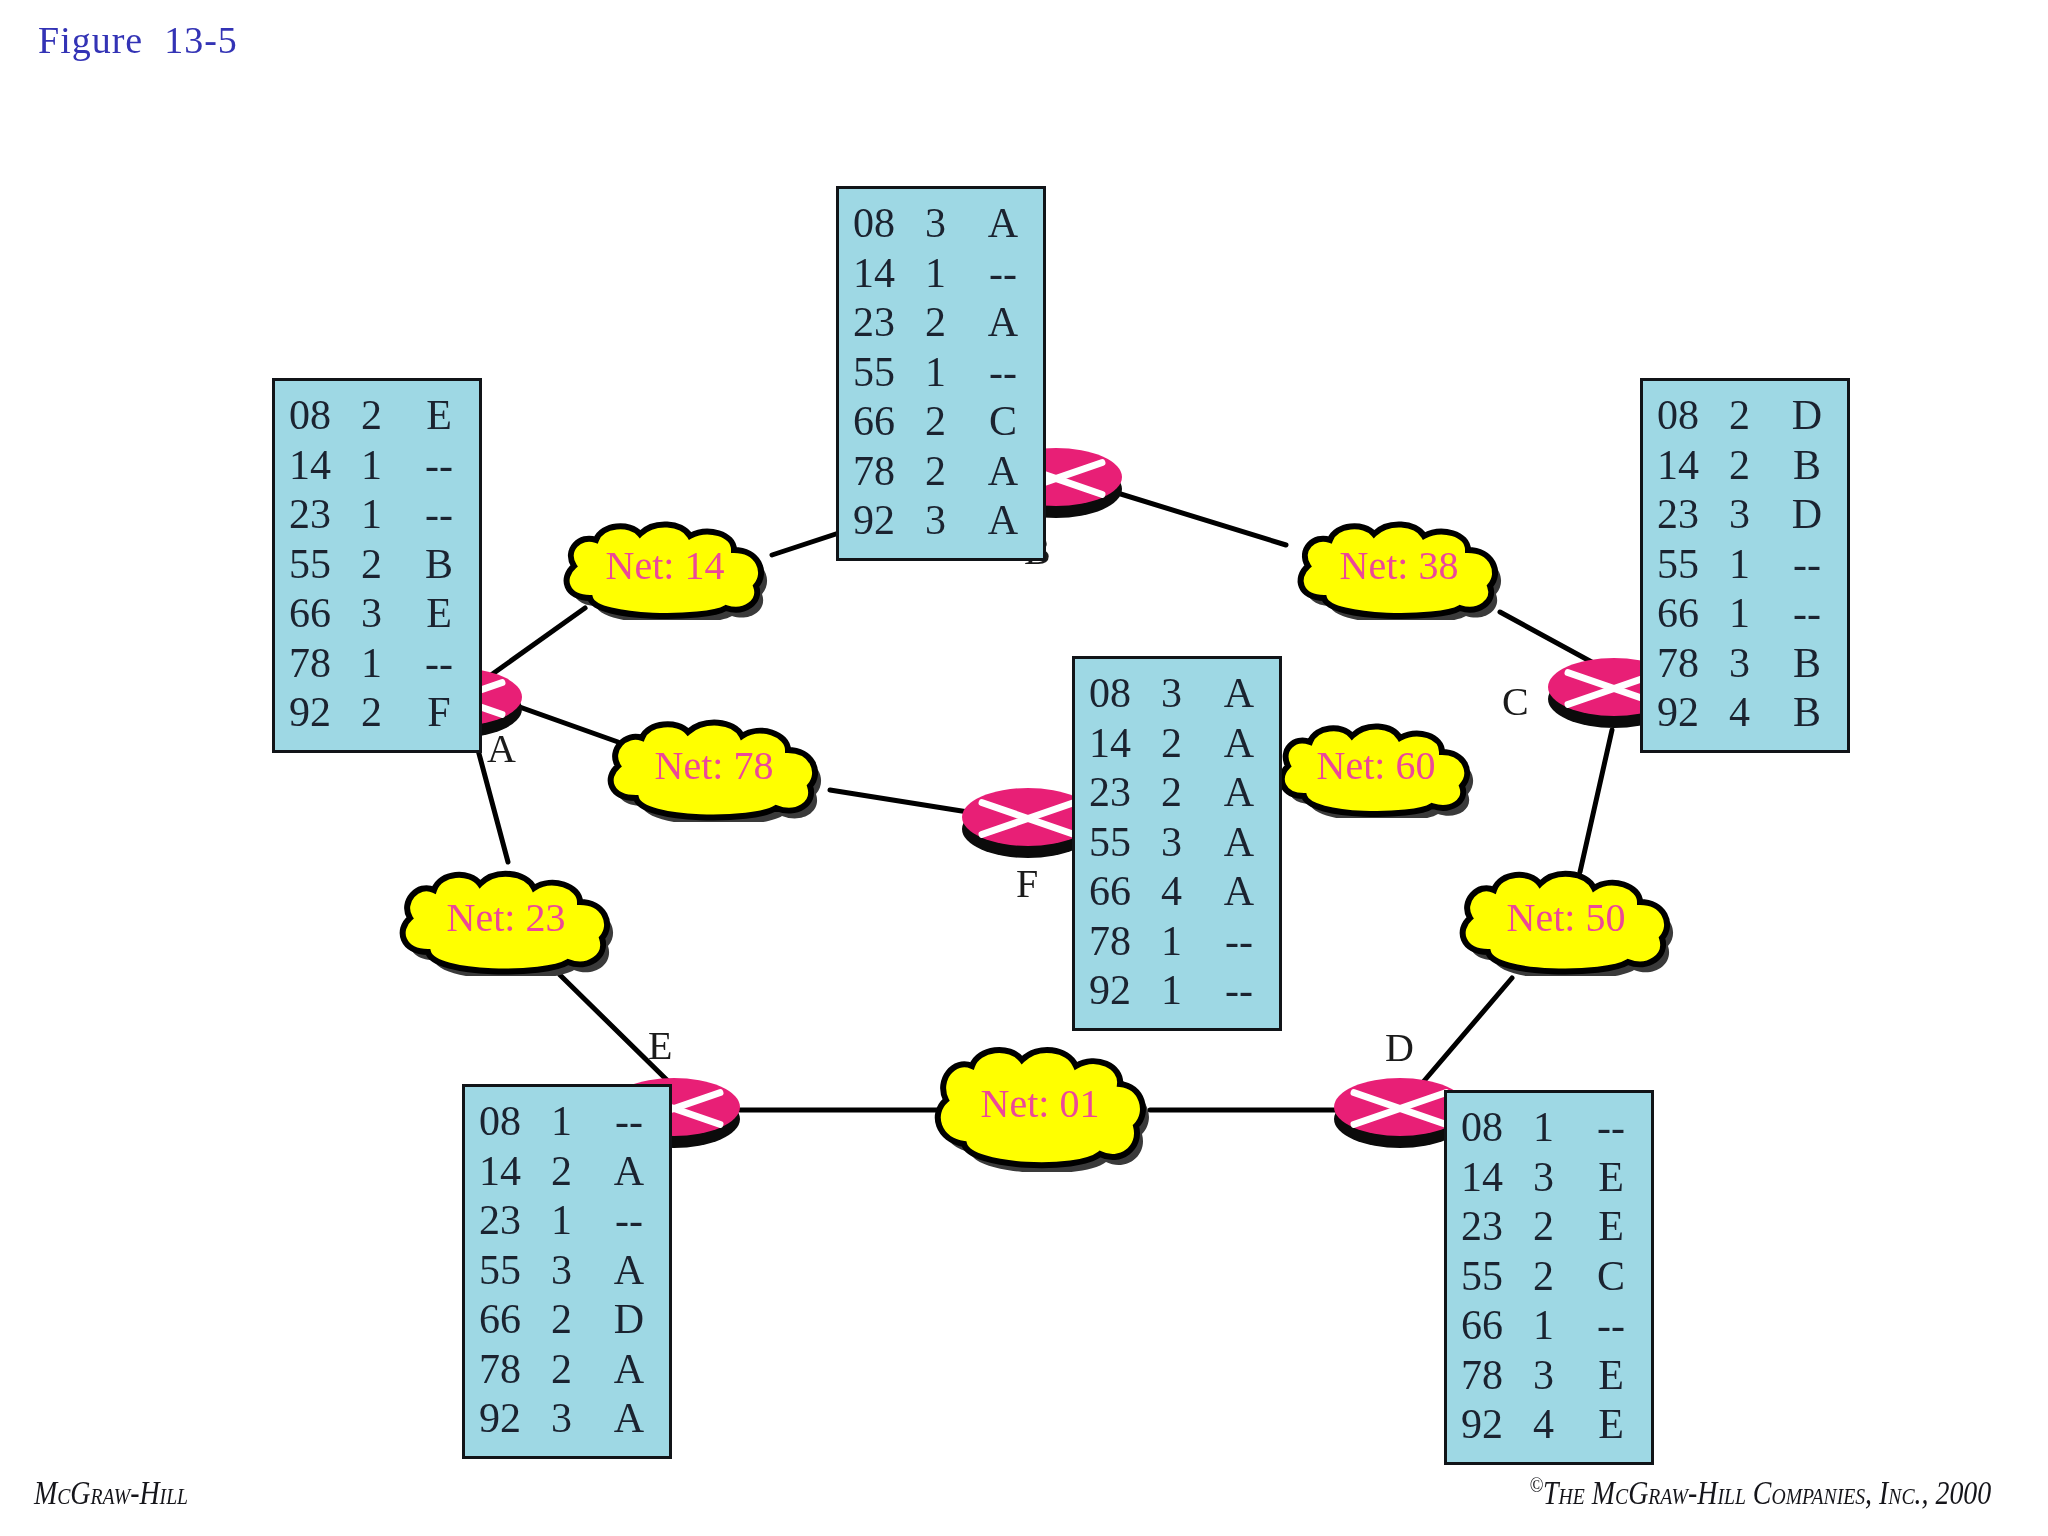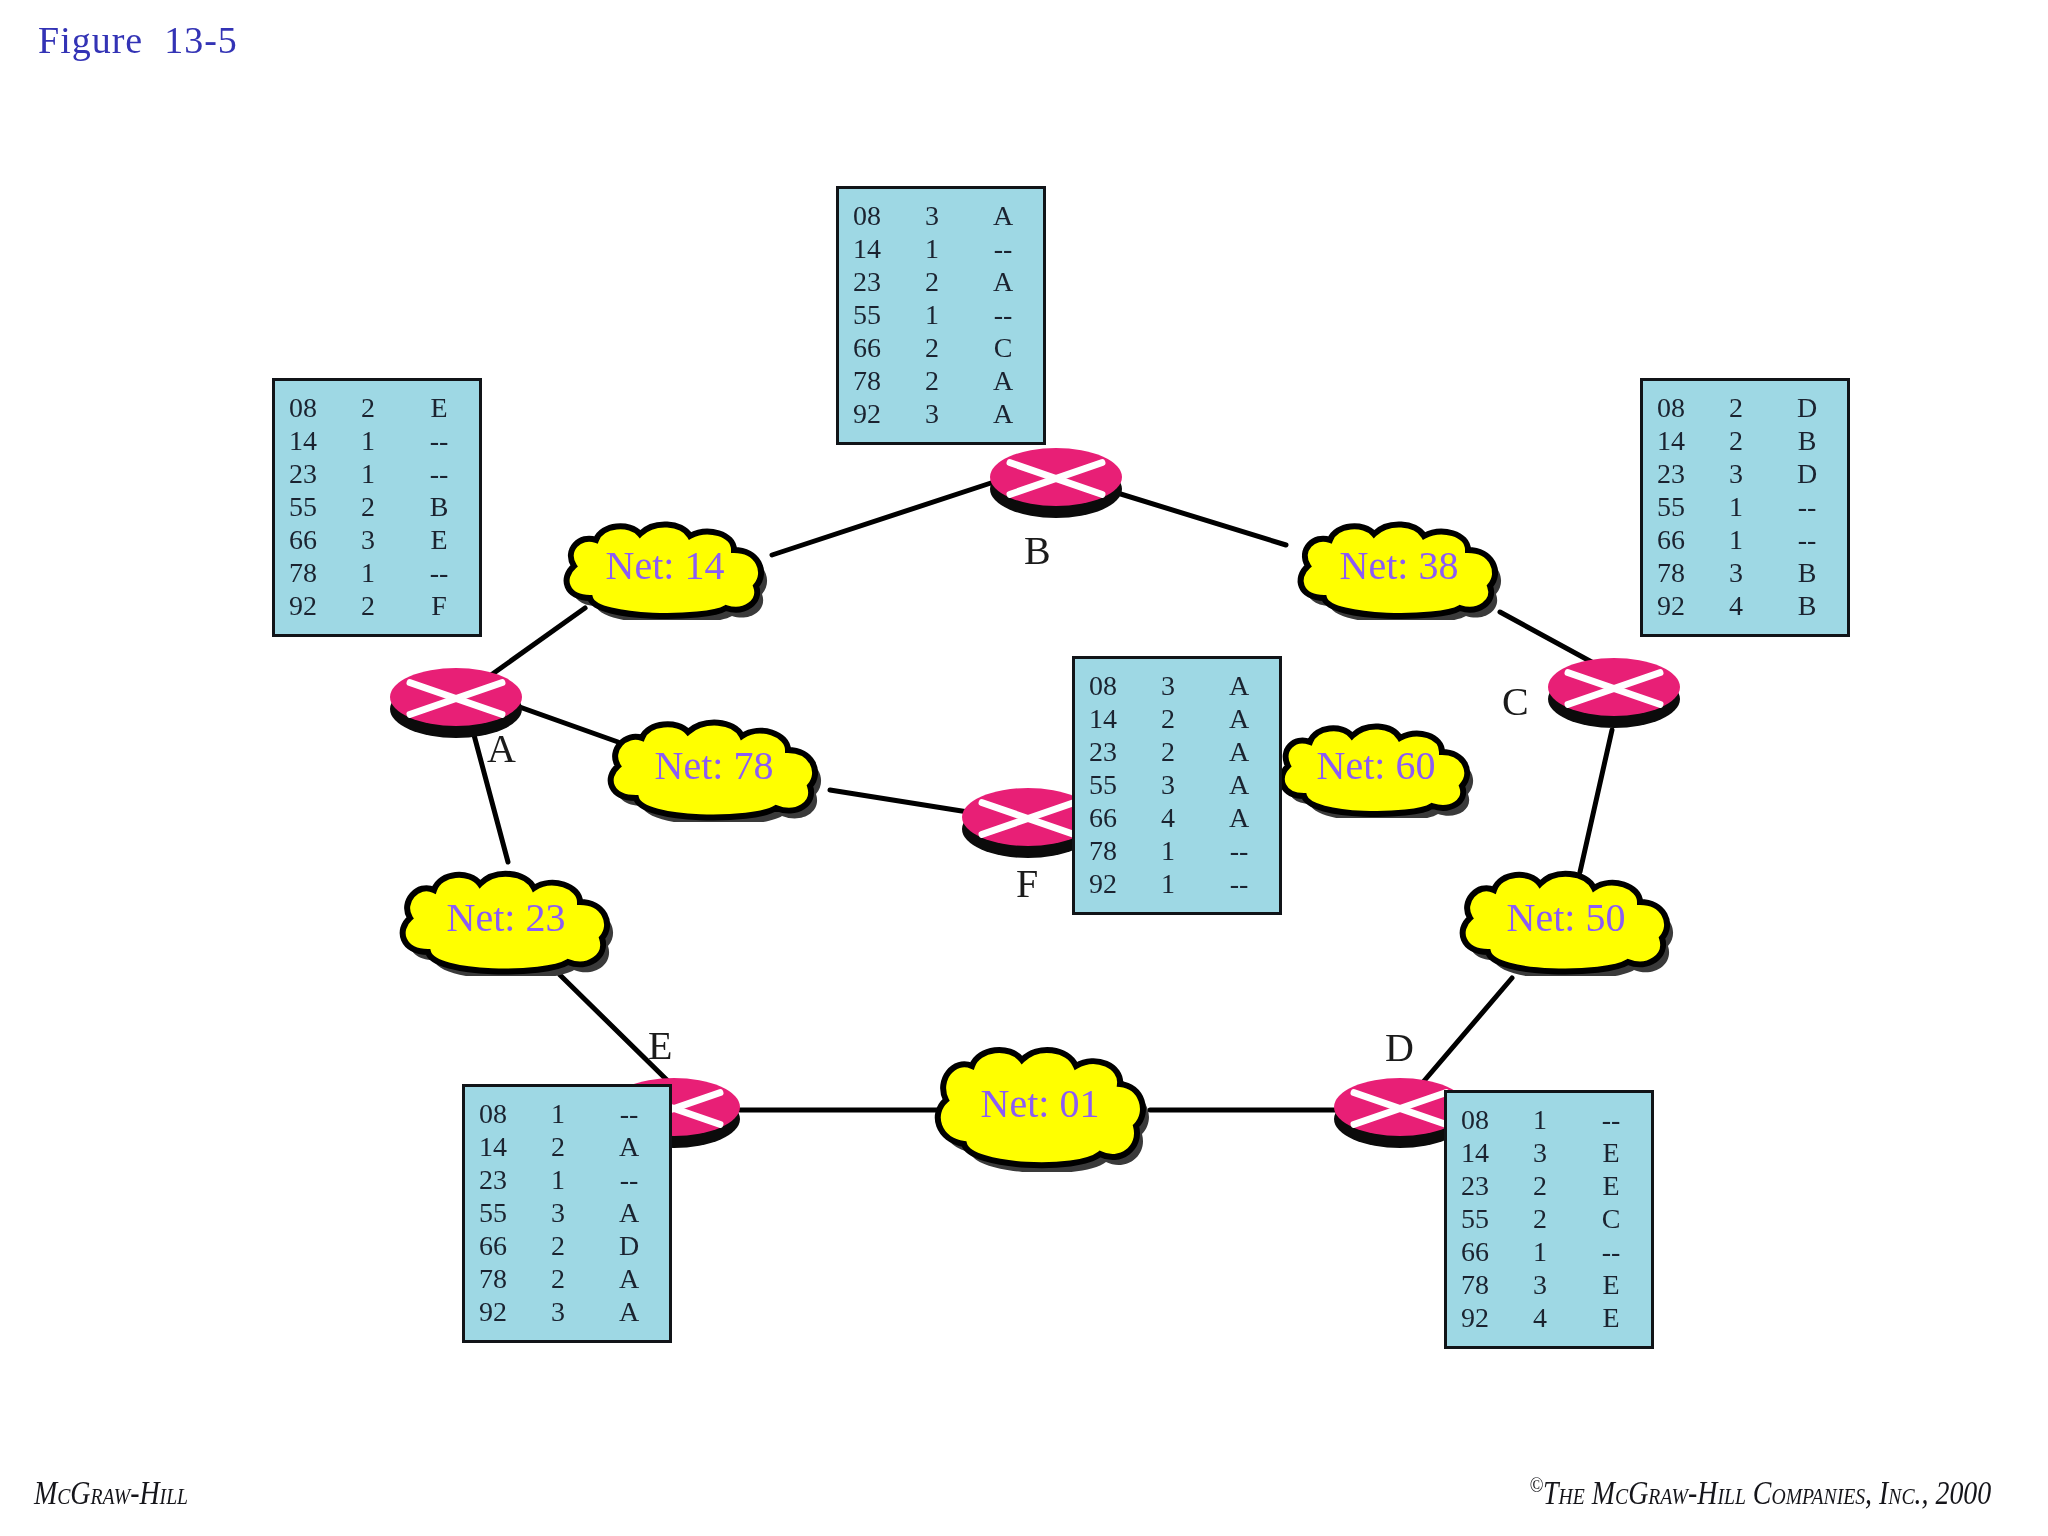--- a/index.html
+++ b/index.html
@@ -52,21 +52,21 @@
     pointer-events: none;
   }
 
   
   .routing-table {
     position: absolute;
     background: #9ed8e4;
     border: 3px solid #111418;
     padding: 10px 14px 12px 14px;
     font-family: "Liberation Serif", serif;
-    font-size: 28px;
+    font-size: 42px;
     color: #1b2330;
     line-height: 1.18;
     z-index: 30;
   }
   .rt-row {
     display: flex;
     white-space: pre;
   }
   .rt-net   { width: 72px; text-align: left; }
   .rt-hops  { width: 52px; text-align: left; }
@@ -118,21 +118,21 @@
   .cloud svg { display: block; }
   .cloud .cloud-label {
     position: absolute;
     left: 0; top: 0;
     width: 100%; height: 100%;
     display: flex;
     align-items: center;
     justify-content: center;
     font-family: "Liberation Serif", serif;
     font-size: 40px;
-    color: #8b5cf6;
+    color: #ec4899;
     padding-bottom: 10px;
     padding-right: 4px;
   }
 
   
   .footer-text {
     position: absolute;
     bottom: 24px;
     font-family: "Liberation Serif", serif;
     font-style: italic;

